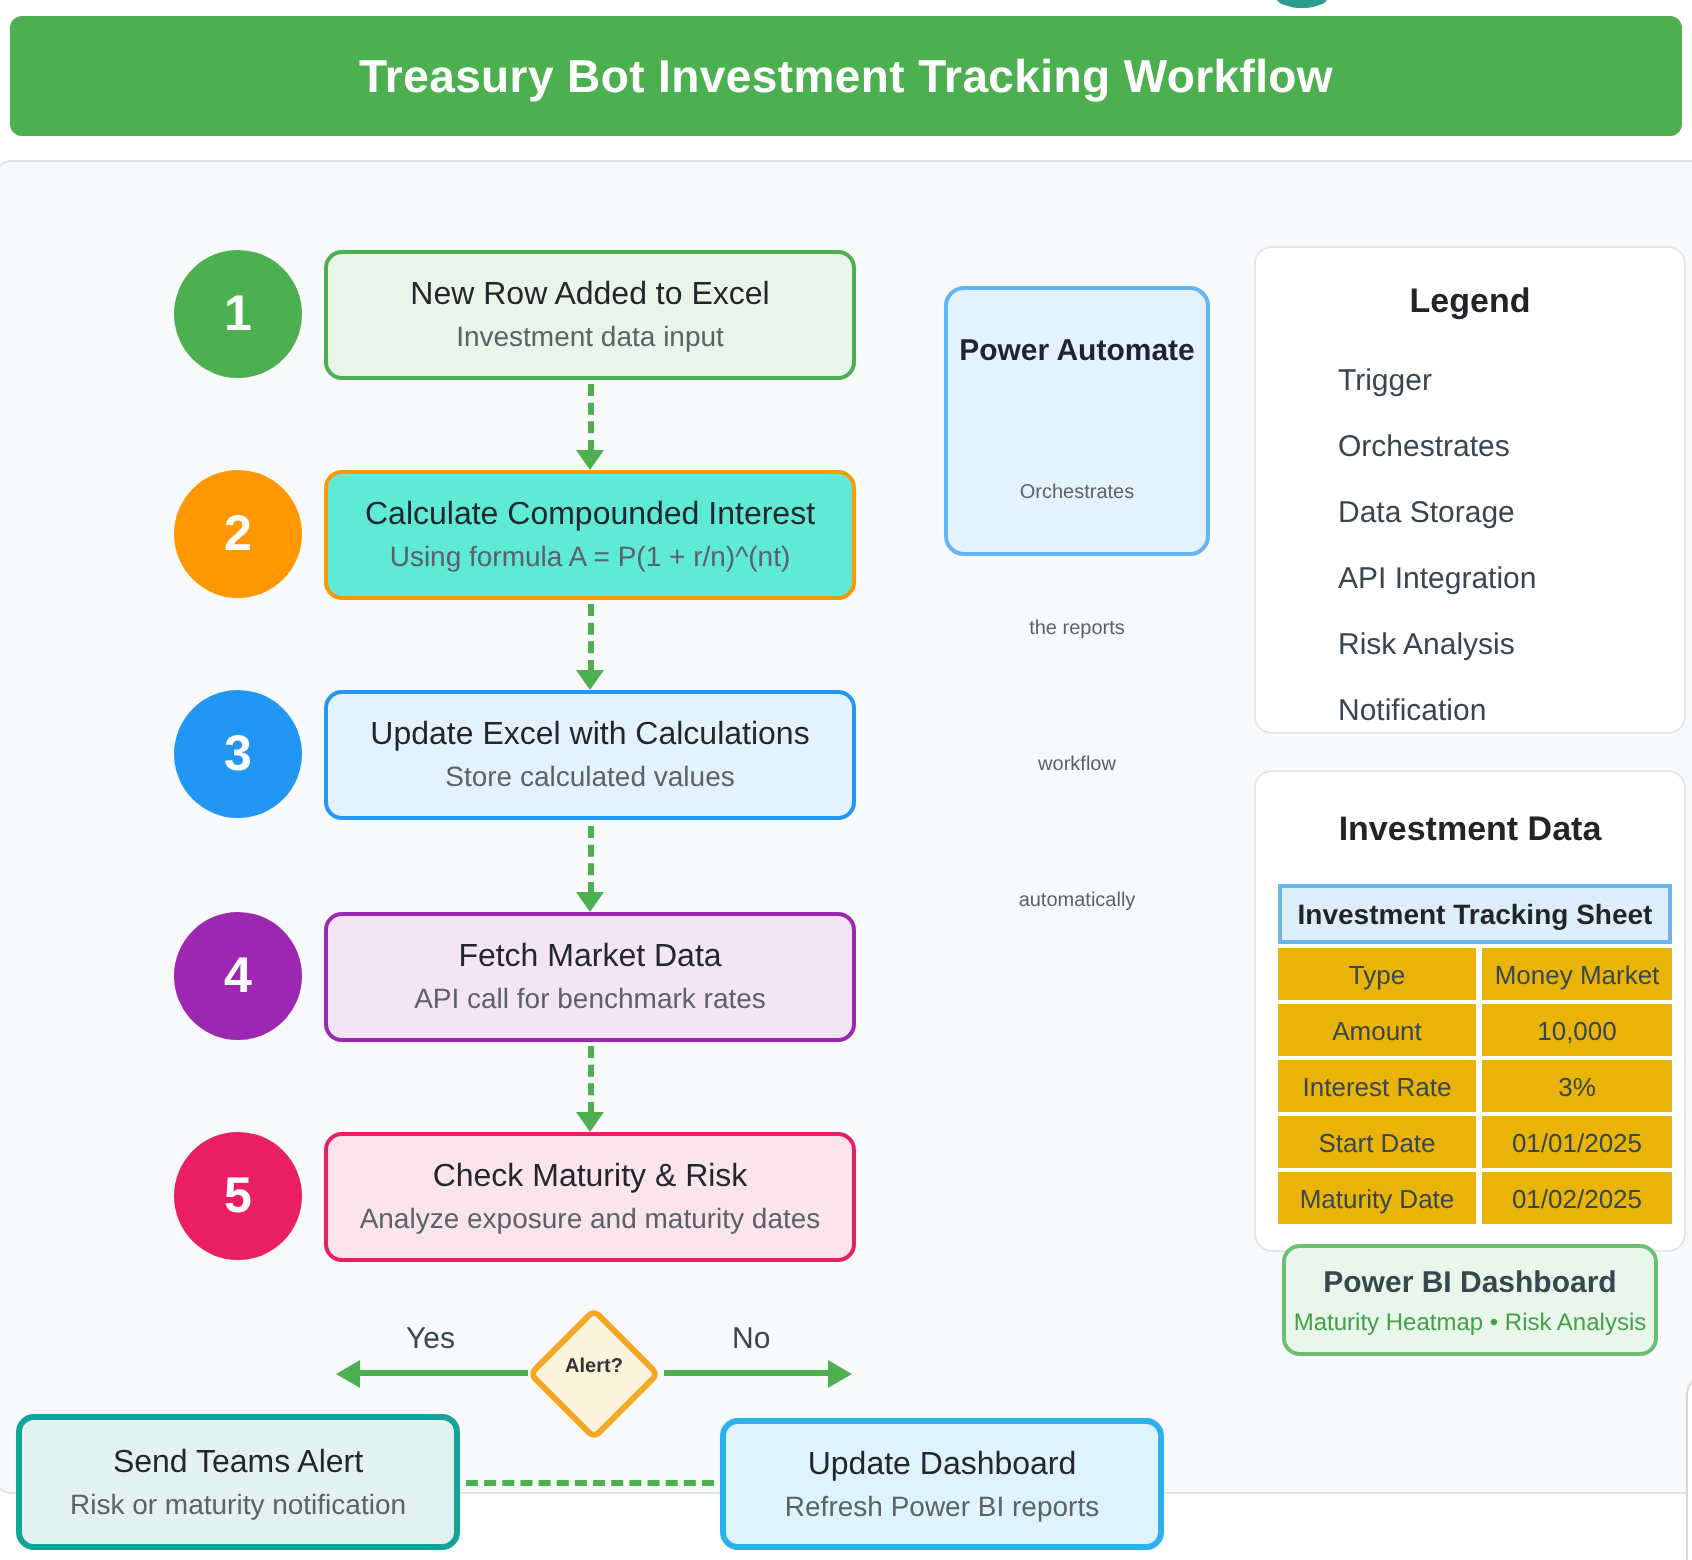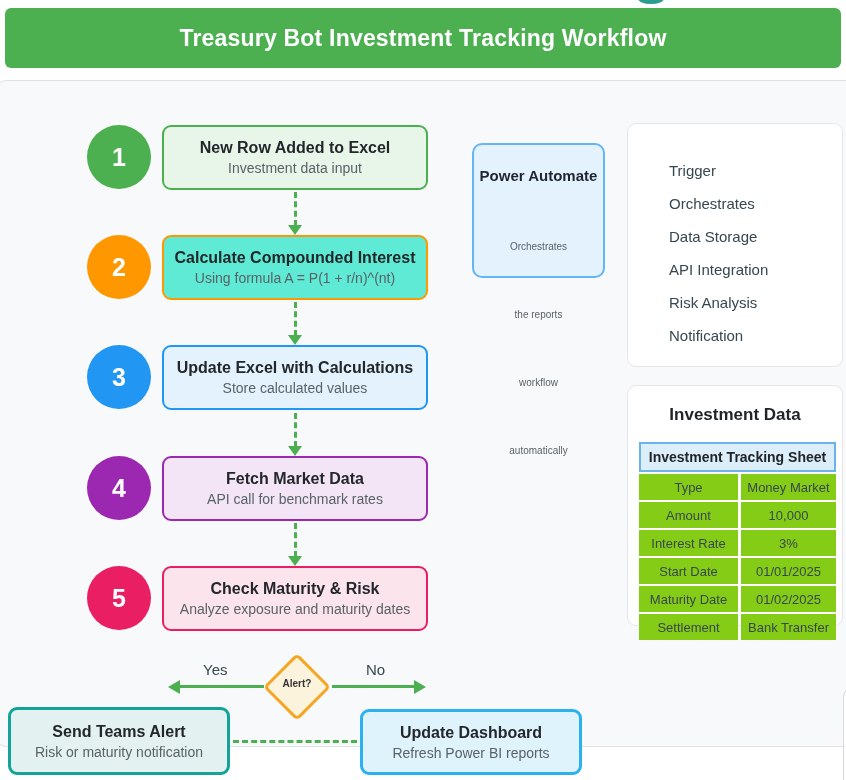--- a/index.html
+++ b/index.html
@@ -29,21 +29,21 @@
   .step-circle {
     position: absolute; left: 87px; width: 64px; height: 64px; border-radius: 50%;
     display: flex; align-items: center; justify-content: center;
     color: #fff; font-size: 25px; font-weight: bold;
   }
   .step-box {
     position: absolute; left: 162px; width: 266px; height: 65px;
     border-style: solid; border-width: 2px; border-radius: 9px;
     display: flex; flex-direction: column; align-items: center; justify-content: center;
   }
-  .step-title { font-size: 16px; font-weight: bold; color: #23272b; white-space: nowrap; }
+  .step-title { font-size: 16px; font-weight: normal; color: #23272b; white-space: nowrap; }
   .step-sub   { font-size: 14px; color: #5a6268; margin-top: 3px; white-space: nowrap; }
   .s1 { top: 125px; } .s2 { top: 235px; } .s3 { top: 345px; } .s4 { top: 456px; } .s5 { top: 566px; }
   .c1 { background:#4caf50; } .b1 { background:#e8f5e9; border-color:#4caf50; }
   .c2 { background:#ff9800; } .b2 { background:#5eead4; border-color:#ff9800; }
   .c3 { background:#2196f3; } .b3 { background:#e3f2fd; border-color:#2196f3; }
   .c4 { background:#9c27b0; } .b4 { background:#f3e5f5; border-color:#9c27b0; }
   .c5 { background:#e91e63; } .b5 { background:#fce4ec; border-color:#e91e63; }
   
   .varrow { position: absolute; left: 294px; width: 0; border-left: 3px dashed #4caf50; }
   .vhead  { position: absolute; left: 288px; width: 0; height: 0;
@@ -106,21 +106,21 @@
   }
   .invest-title { text-align: center; font-size: 17px; font-weight: bold; color: #212529; }
   .invest-table { margin: 17px auto 0 11px; width: 197px; }
   .table-header {
     height: 30px; background: #dceefa; border: 2px solid #6cb4e8;
     display: flex; align-items: center; justify-content: center;
     font-size: 14px; font-weight: bold; color: #212529;
   }
   .table-row { display: flex; margin-top: 2px; }
   .table-cell {
-    background: #84cc16; height: 26px; display: flex; align-items: center;
+    background: #eab308; height: 26px; display: flex; align-items: center;
     justify-content: center; font-size: 13px; color: #37474f;
   }
   .cell-label { width: 99px; margin-right: 3px; }
   .cell-value { width: 95px; }
   .pbi-box {
     margin: 10px auto 0 13px; width: 188px; height: 56px;
     background: #e9f7eb; border: 2px solid #6bbf73; border-radius: 9px;
     display: flex; flex-direction: column; align-items: center; justify-content: center;
   }
   .pbi-title { font-size: 15px; font-weight: bold; color: #37474f; }
@@ -216,20 +216,21 @@
 
 <div class="pa-card">
   <div class="pa-title">Power Automate</div>
   <div class="pa-line">Orchestrates</div>
   <div class="pa-line">the reports</div>
   <div class="pa-line">workflow</div>
   <div class="pa-line">automatically</div>
 </div>
 
 <div class="legend-card">
+  <div class="legend-title">Legend</div>
   <div class="legend-list">
     <div class="legend-item">Trigger</div>
     <div class="legend-item">Orchestrates</div>
     <div class="legend-item">Data Storage</div>
     <div class="legend-item">API Integration</div>
     <div class="legend-item">Risk Analysis</div>
     <div class="legend-item">Notification</div>
   </div>
 </div>
 
@@ -250,20 +251,20 @@
       <div class="table-cell cell-value">3%</div>
     </div>
     <div class="table-row">
       <div class="table-cell cell-label">Start Date</div>
       <div class="table-cell cell-value">01/01/2025</div>
     </div>
     <div class="table-row">
       <div class="table-cell cell-label">Maturity Date</div>
       <div class="table-cell cell-value">01/02/2025</div>
     </div>
-    <div class="table-row">
-      <div class="table-cell cell-label">Settlement</div>
-      <div class="table-cell cell-value">Bank Transfer</div>
-    </div>
+  </div>
+  <div class="pbi-box">
+    <div class="pbi-title">Power BI Dashboard</div>
+    <div class="pbi-sub">Maturity Heatmap • Risk Analysis</div>
   </div>
 </div>
 
 <div class="cutoff-card"></div>
 
 </body></html>

